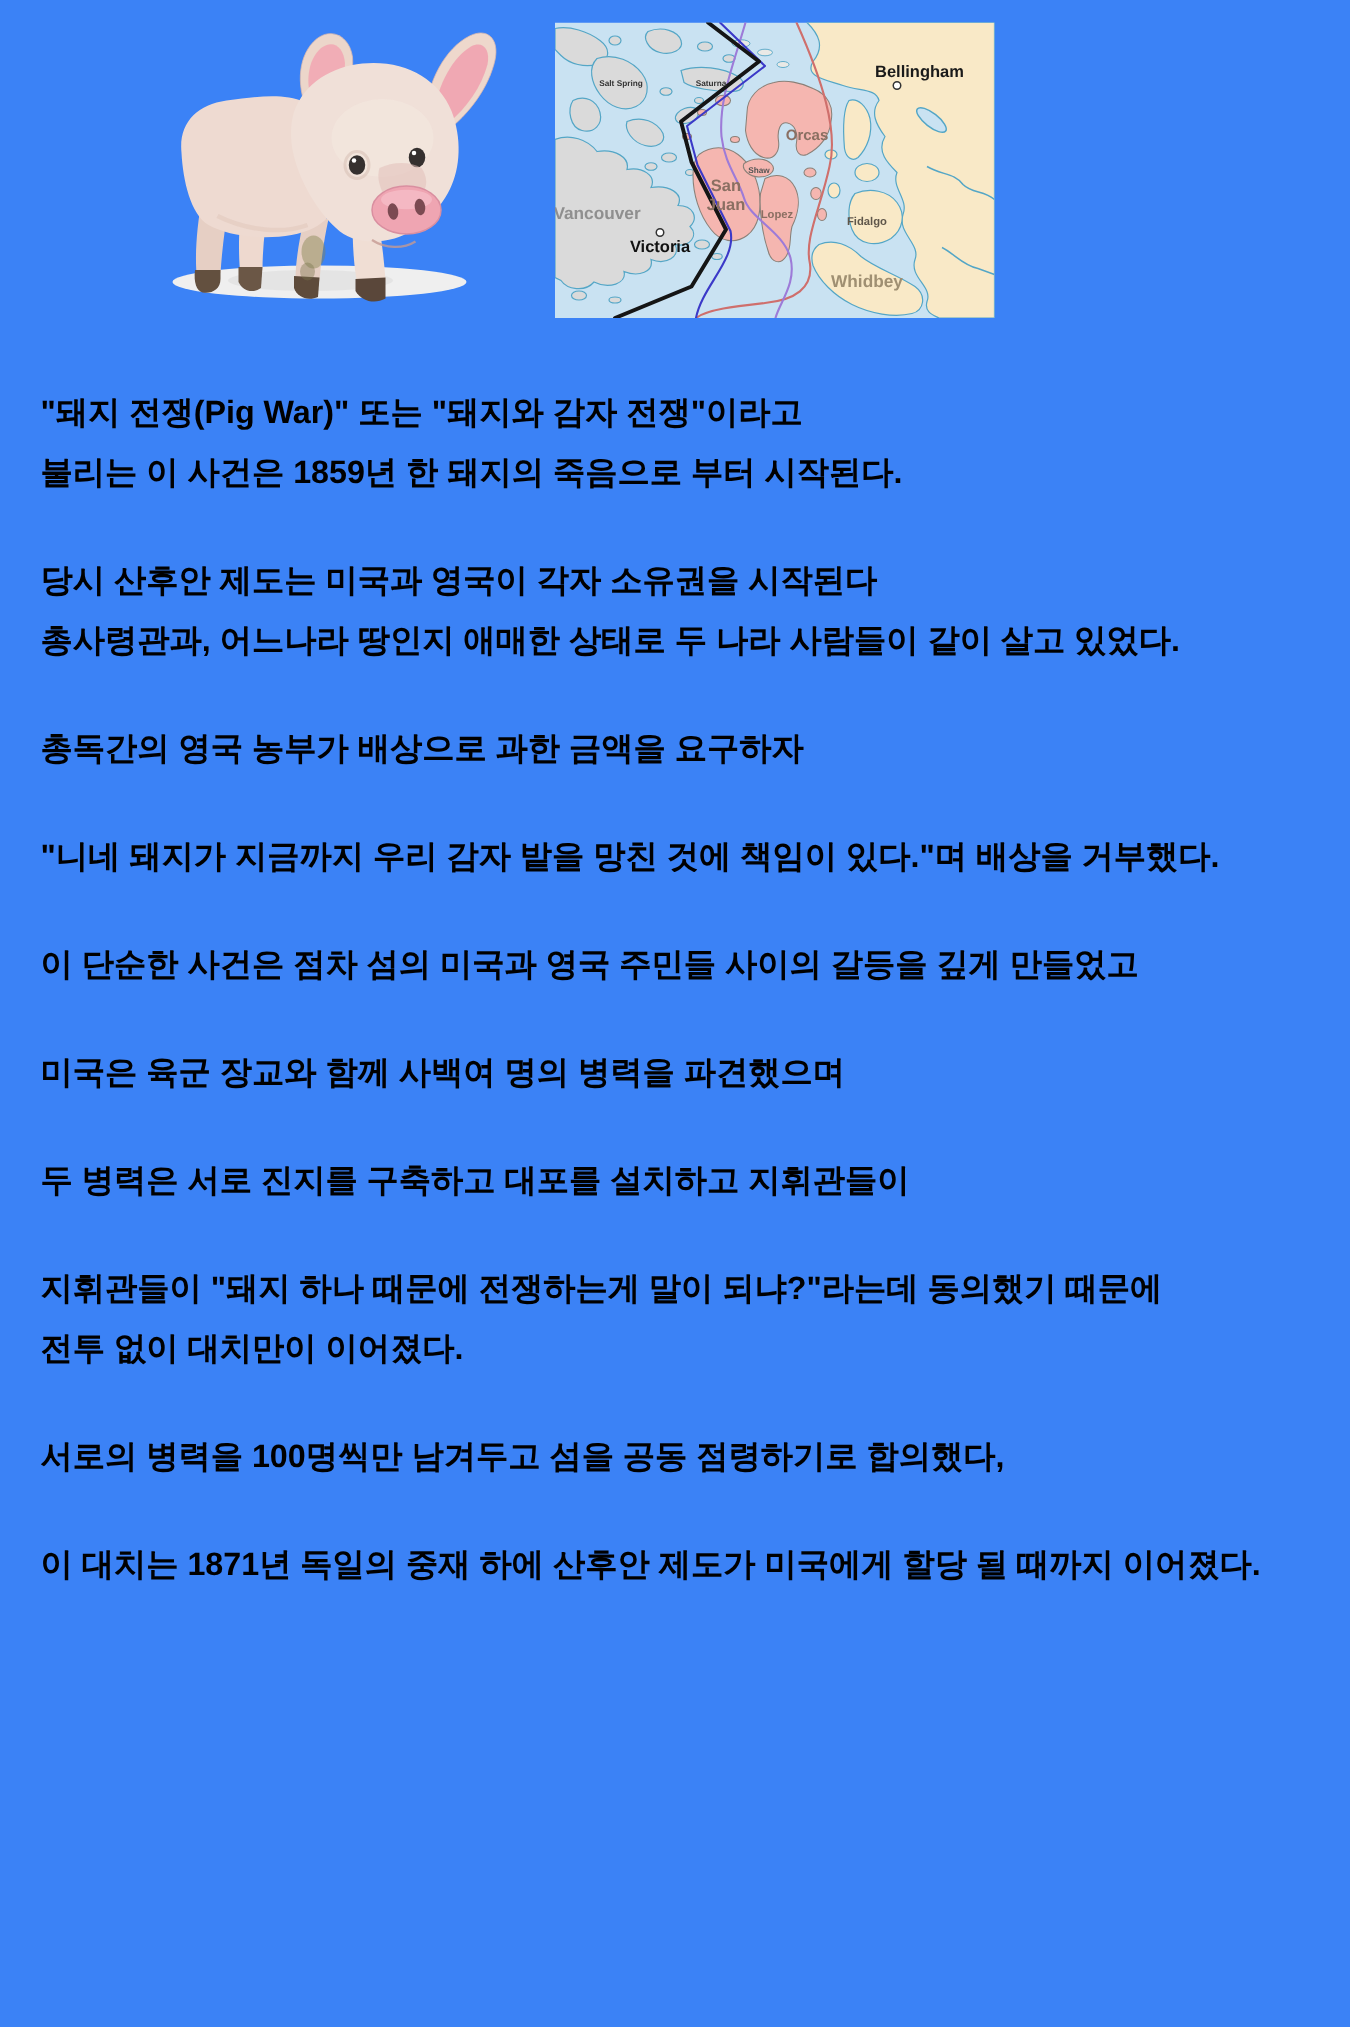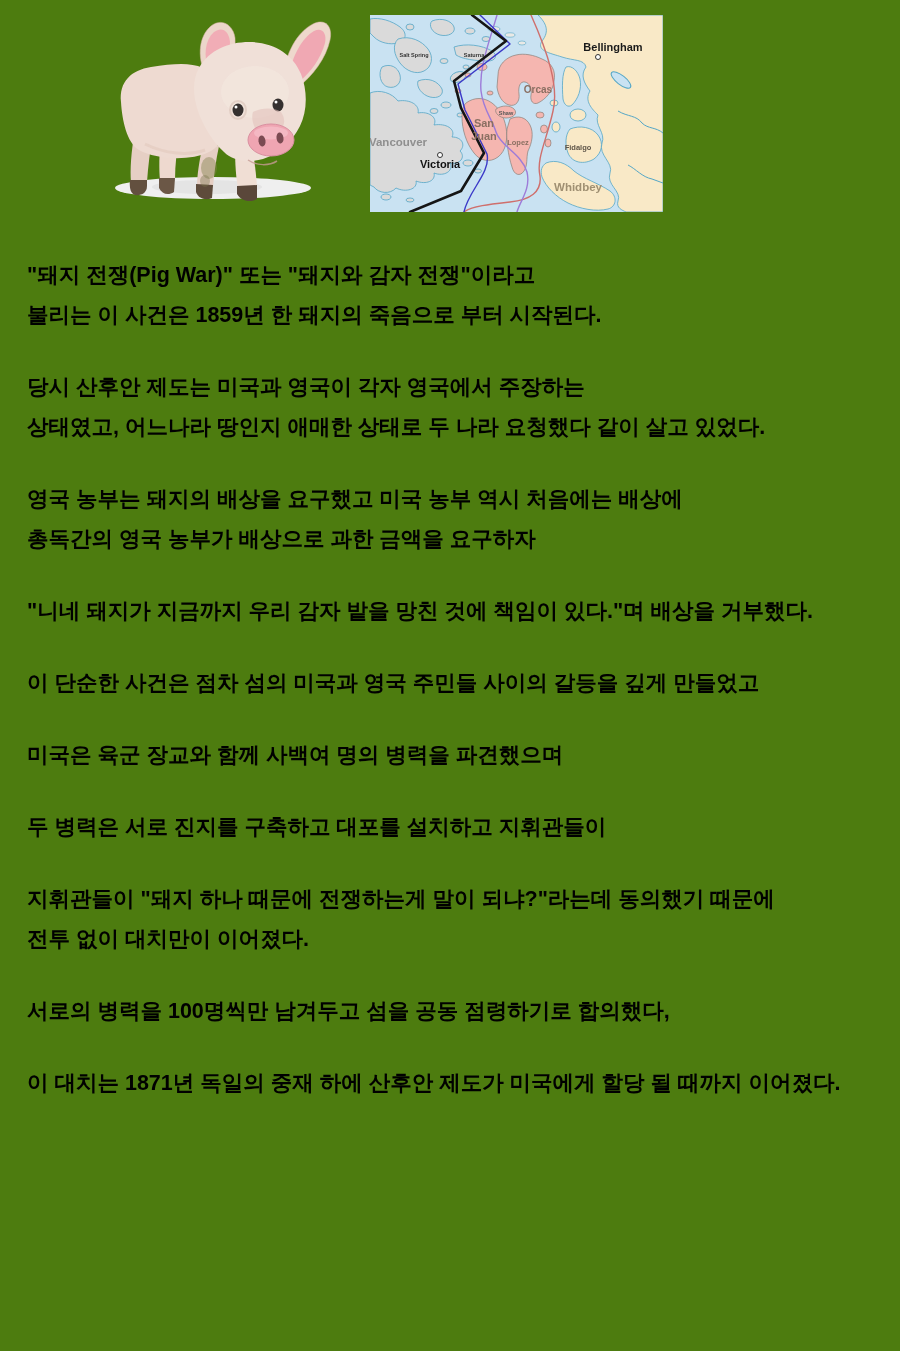--- a/index.html
+++ b/index.html
@@ -1,17 +1,17 @@
 <!DOCTYPE html>
 <html><head>
 <meta charset="utf-8">
 <style>
   html,body{margin:0;padding:0;background:#ffffff;}
   .page{
-    position:relative;width:900px;height:1351px;background:#4d7c0f;overflow:hidden;
+    position:relative;width:900px;height:1351px;background:#3b82f6;overflow:hidden;
     font-family:"Liberation Sans","DejaVu Sans",sans-serif;
   }
   .images-row{position:absolute;left:0;top:0;width:900px;height:230px;}
   .pig-svg{position:absolute;left:85px;top:12px;width:258px;height:192px;}
   .map-svg{position:absolute;left:370px;top:15px;width:293px;height:197px;}
   .article{
     position:absolute;left:27px;top:255px;width:866px;
     color:#000;font-weight:700;font-size:21.5px;line-height:40px;
   }
   .para{margin:0 0 32px 0;}
@@ -161,25 +161,24 @@
       </g>
     </svg>
   </div>
 
   <div class="article">
     <div class="para">
       <p class="line">"돼지 전쟁(Pig War)" 또는 "돼지와 감자 전쟁"이라고</p>
       <p class="line">불리는 이 사건은 1859년 한 돼지의 죽음으로 부터 시작된다.</p>
     </div>
     <div class="para">
-      <p class="line">당시 산후안 제도는 미국과 영국이 각자 영국에서 주장하는</p>
-      <p class="line">상태였고, 어느나라 땅인지 애매한 상태로 두 나라 요청했다 같이 살고 있었다.</p>
-    </div>
-    <div class="para">
-      <p class="line">영국 농부는 돼지의 배상을 요구했고 미국 농부 역시 처음에는 배상에</p>
+      <p class="line">당시 산후안 제도는 미국과 영국이 각자 소유권을 시작된다</p>
+      <p class="line">총사령관과, 어느나라 땅인지 애매한 상태로 두 나라 사람들이 같이 살고 있었다.</p>
+    </div>
+    <div class="para">
       <p class="line">총독간의 영국 농부가 배상으로 과한 금액을 요구하자</p>
     </div>
     <div class="para">
       <p class="line">"니네 돼지가 지금까지 우리 감자 밭을 망친 것에 책임이 있다."며 배상을 거부했다.</p>
     </div>
     <div class="para">
       <p class="line">이 단순한 사건은 점차 섬의 미국과 영국 주민들 사이의 갈등을 깊게 만들었고</p>
     </div>
     <div class="para">
       <p class="line">미국은 육군 장교와 함께 사백여 명의 병력을 파견했으며</p>

